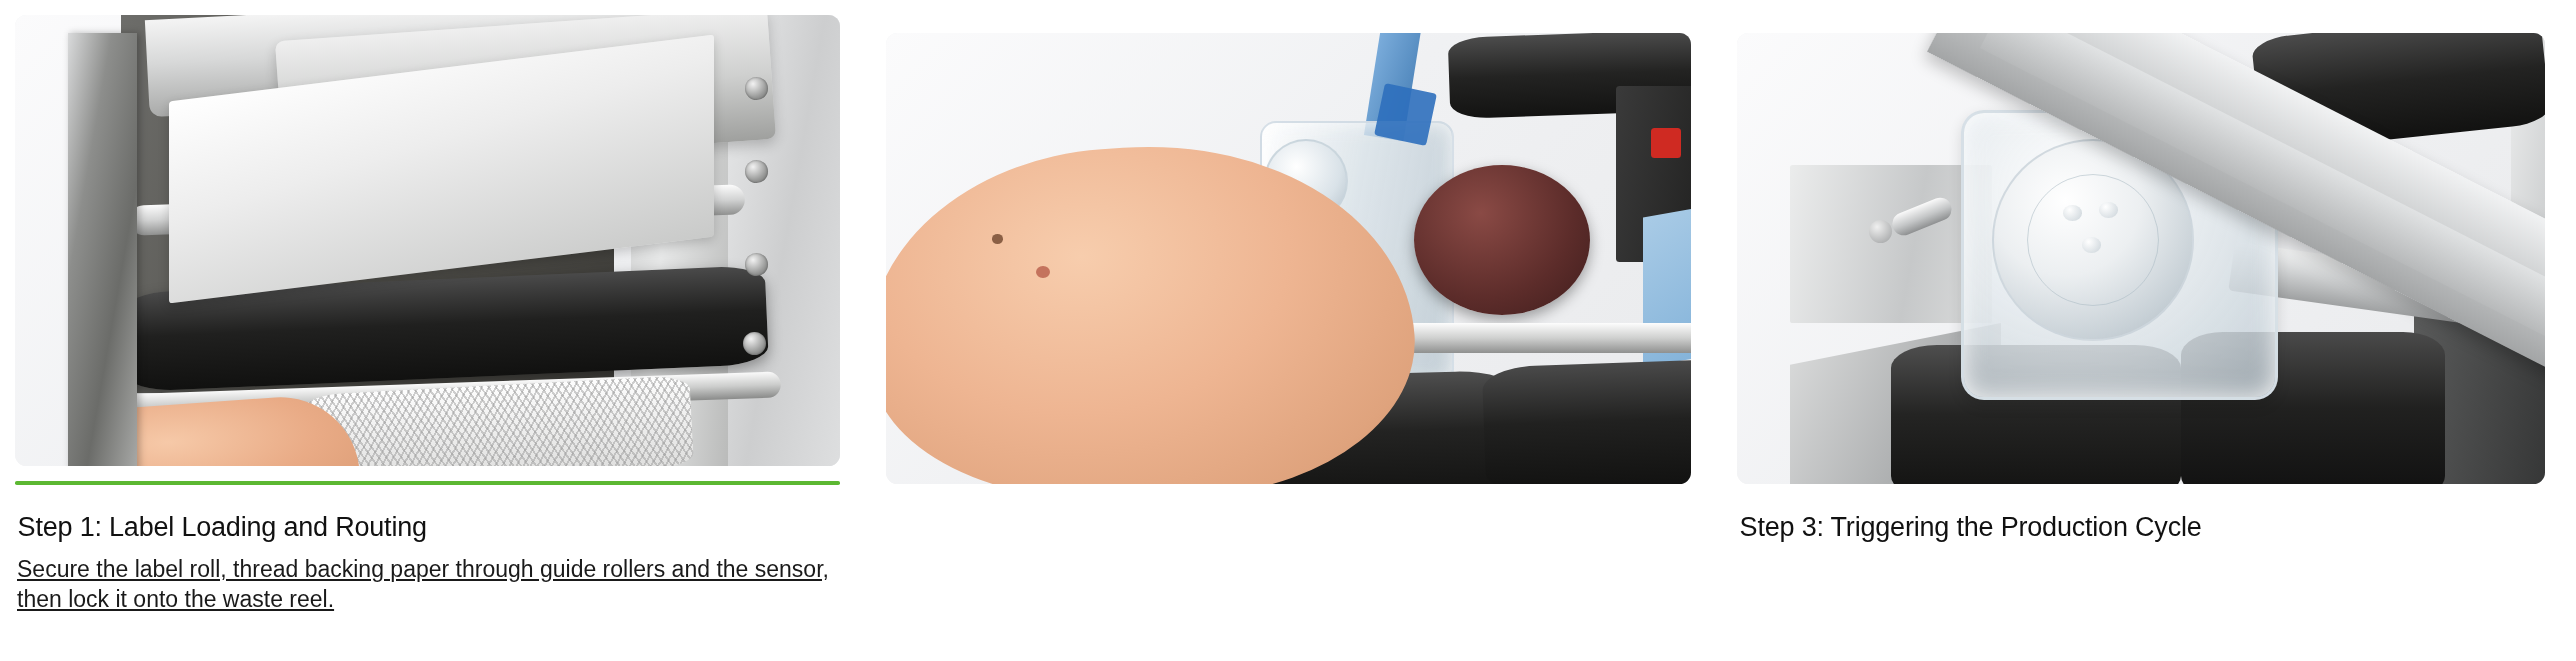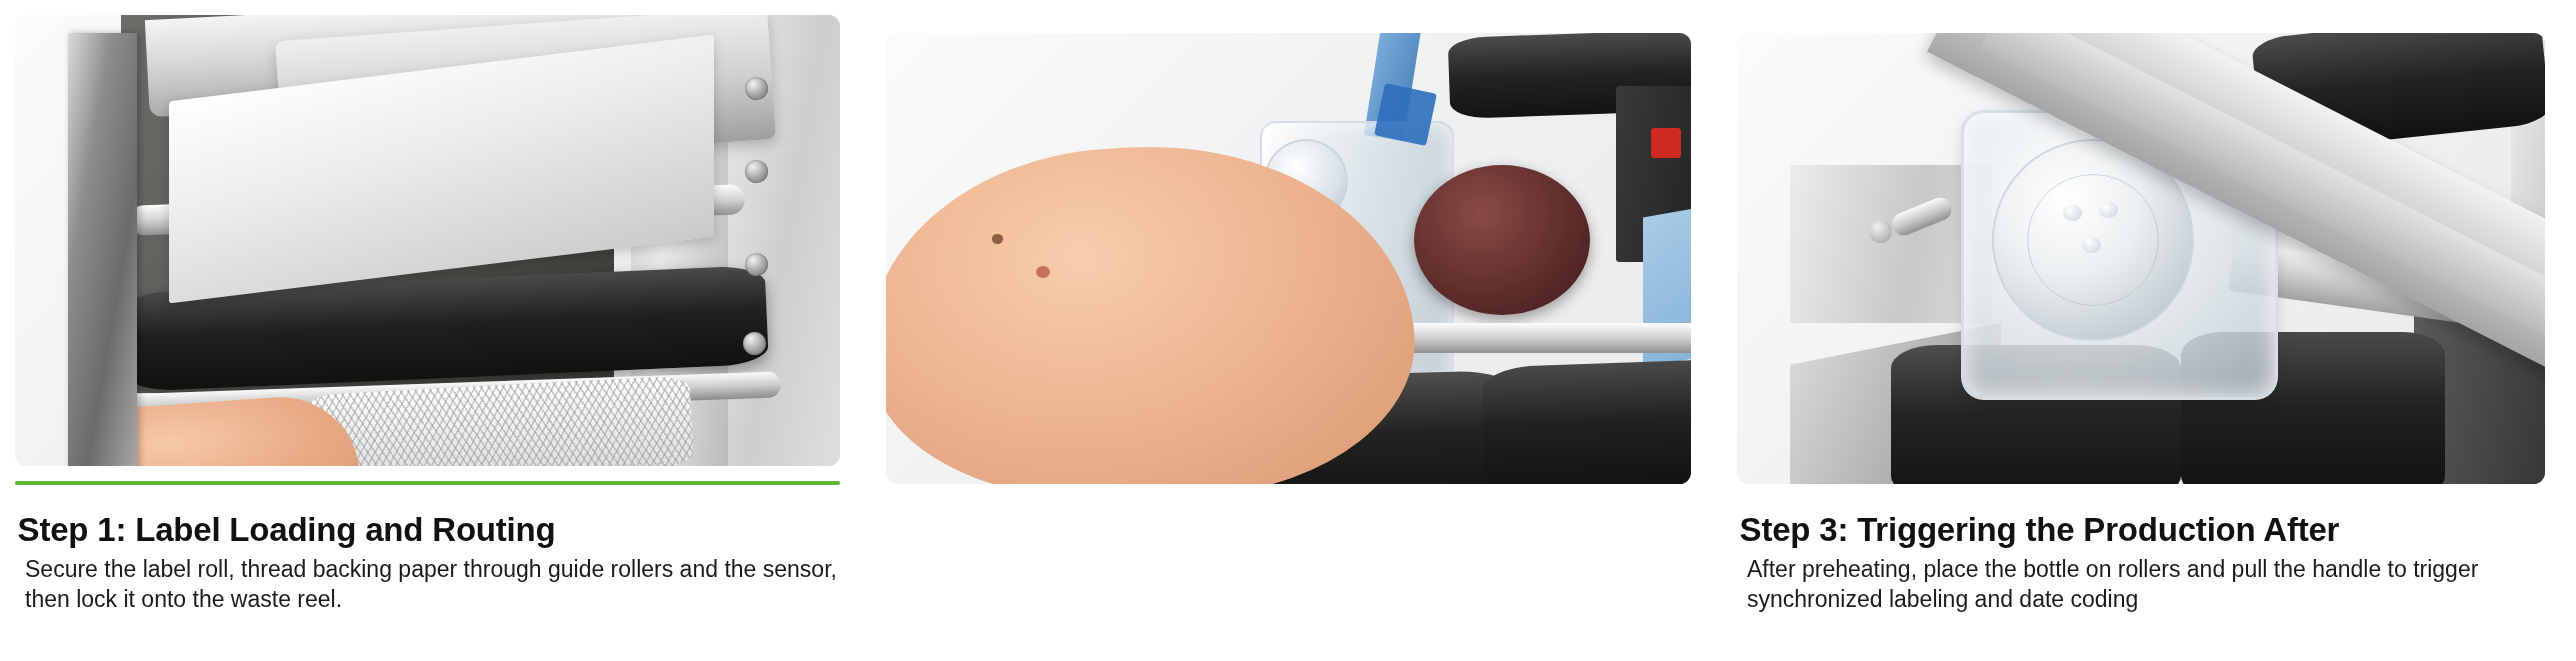--- a/index.html
+++ b/index.html
@@ -35,33 +35,34 @@
   .progress-bar {
     position: absolute;
     left: 15px; right: 31px;
     top: 481px;
     height: 4.4px;
     border-radius: 1.8px;
   }
   .step-title {
     position: absolute;
     top: 513px; left: 17.6px; right: 35px;
-    font-size: 33px; font-weight: bold;
+    font-size: 27px; font-weight: normal;
     color: #111111;
     letter-spacing: -0.2px;
     line-height: 1.05;
     white-space: nowrap;
   }
   .step-desc {
     position: absolute;
-    top: 555px; left: 25px;
+    top: 555px; left: 17px;
     width: 827px;
     font-size: 23px; font-weight: normal;
     color: #1a1a1a;
     line-height: 1.30;
+    text-decoration: underline;
   }
   .step-card.col2 .step-desc,
   .step-card.col3 .step-desc { width: 809px; }
 
   
   .bg-soft { position:absolute; inset:0;
     background: linear-gradient(135deg,#fbfbfc 0%,#f0f1f3 45%,#e9eaec 100%); }
 
   
   .p1-dark-body { position:absolute; left:106px; top:0; width:493px; height:378px;
@@ -278,18 +279,17 @@
         <div class="p3-cap-ring"></div>
         <div class="p3-nub" style="left:326px; top:172px;"></div>
         <div class="p3-nub" style="left:362px; top:169px;"></div>
         <div class="p3-nub" style="left:345px; top:204px;"></div>
         <div class="p3-diag-arm"></div>
         <div class="p3-diag-arm2"></div>
         <div class="p3-lever"></div>
         <div class="p3-lever-knob"></div>
       </div>
     </div>
-    <div class="step-title">Step 3: Triggering the Production After</div>
-    <div class="step-desc">After preheating, place the bottle on rollers and pull the handle to trigger synchronized labeling and date coding</div>
+    <div class="step-title">Step 3: Triggering the Production Cycle</div>
   </div>
 
 </div>
 
 
 </body></html>

